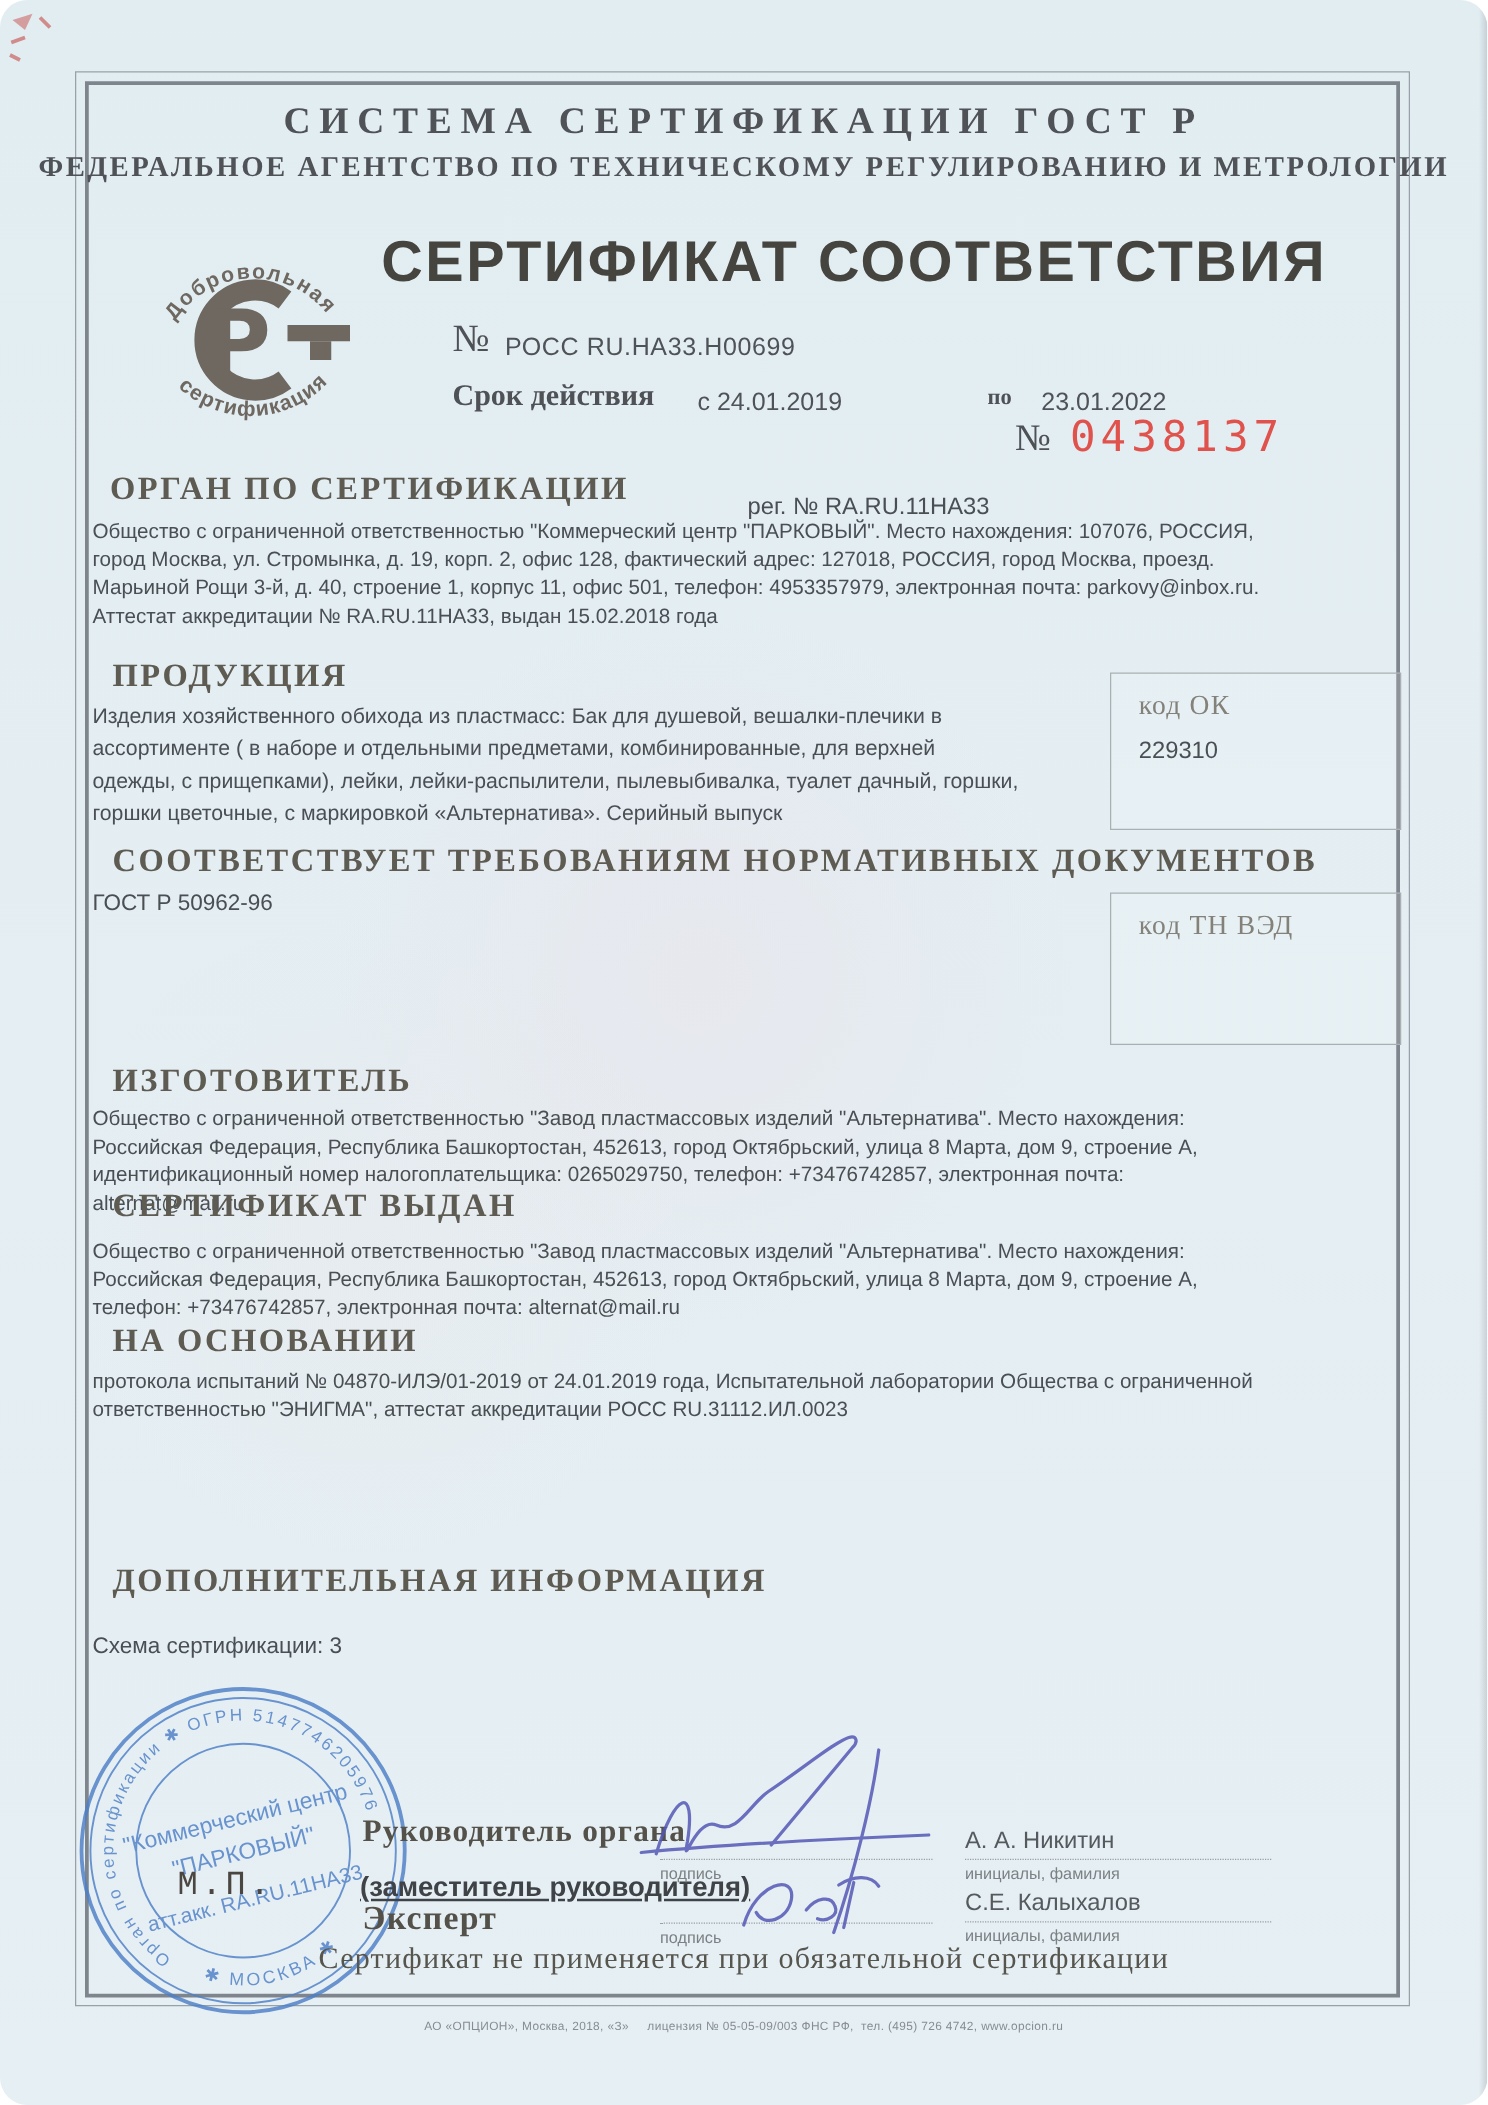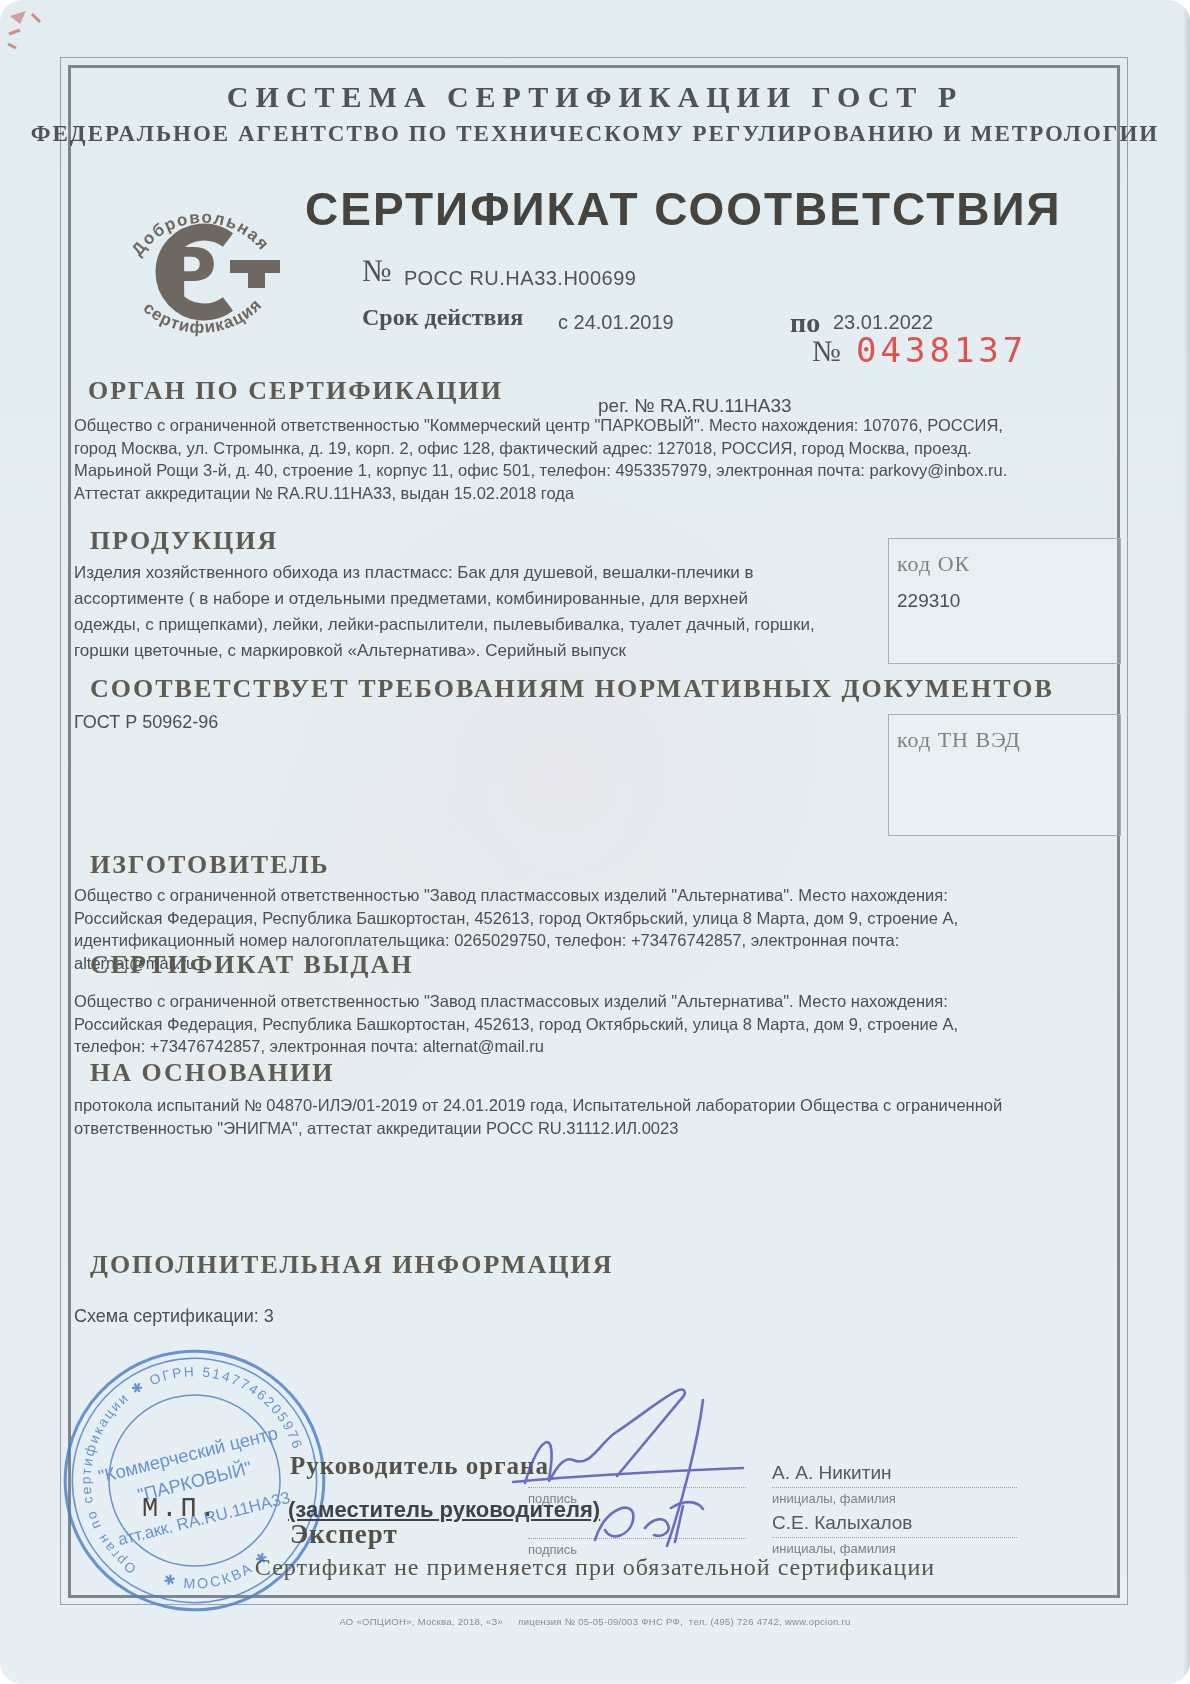--- a/index.html
+++ b/index.html
@@ -19,33 +19,33 @@
   .hdr1{left:0;top:80px;width:100%;text-align:center;font-family:"Liberation Serif",serif;
     font-weight:bold;font-size:30px;letter-spacing:7px;color:#4f5257;}
   .hdr2{left:0;top:121px;width:100%;text-align:center;font-family:"Liberation Serif",serif;
     font-weight:bold;font-size:23px;letter-spacing:2px;color:#4f5257;}
   .logo{left:102px;top:180px;width:200px;height:165px;}
   .title{left:305px;top:182px;font-size:46px;font-weight:bold;letter-spacing:2px;color:#45443e;}
   .nosym{left:362px;top:253px;font-family:"Liberation Serif",serif;font-size:31px;color:#4e5156;}
   .noval{left:404px;top:267px;font-size:20px;color:#4f5357;letter-spacing:.5px;}
   .validity{left:362px;top:304px;font-family:"Liberation Serif",serif;font-weight:bold;font-size:24px;color:#4e5156;}
   .fromdate{left:558px;top:311px;font-size:20px;color:#4f5357;}
-  .tolbl{left:790px;top:307px;font-family:"Liberation Serif",serif;font-weight:bold;font-size:28px;color:#4e5156;}
+  .tolbl{left:790px;top:307px;font-family:"Liberation Serif",serif;font-weight:bold;font-size:18px;color:#4e5156;}
   .todate{left:833px;top:311px;font-size:20px;color:#4f5357;}
   .rednosym{left:812px;top:334px;font-family:"Liberation Serif",serif;font-size:30px;color:#4e5156;}
   .rednoval{left:856px;top:330px;font-family:"DejaVu Sans Mono",monospace;font-size:34px;
     letter-spacing:4px;color:#e0524c;}
   .sech{font-family:"Liberation Serif",serif;font-weight:bold;font-size:26px;letter-spacing:2px;color:#5e5b53;}
   .h-org{left:88px;top:376px;}
   .orgreg{left:598px;top:395px;font-size:19px;color:#4a4f54;}
   .body-txt{font-size:16.5px;line-height:22.5px;color:#4a4f54;white-space:pre-line;}
   .t-org{left:74px;top:414px;width:990px;}
   .h-prod{left:90px;top:526px;}
   .t-prod{left:74px;top:560px;width:800px;line-height:26px;font-size:17px;}
-  .codebox{width:233px;border:1px solid #a9b0b4;background:rgba(255,255,255,.12);padding:12px 0 0 8px;box-sizing:border-box;}
+  .codebox{width:233px;border:1px solid #a9b0b4;background:rgba(255,255,255,.12);padding:12px 0 0 22px;box-sizing:border-box;}
   .box-ok{left:888px;top:538px;height:126px;}
   .box-tnved{left:888px;top:714px;height:122px;}
   .codelbl{font-family:"Liberation Serif",serif;font-size:22px;color:#83817a;letter-spacing:1px;}
   .codeval{font-size:19px;color:#4a4f54;margin-top:13px;}
   .h-comp{left:90px;top:674px;}
   .t-gost{left:74px;top:712px;font-size:18px;color:#4a4f54;}
   .h-man{left:90px;top:850px;}
   .t-man{left:74px;top:884px;width:990px;}
   .h-iss{left:90px;top:950px;}
   .t-iss{left:74px;top:990px;width:990px;}

